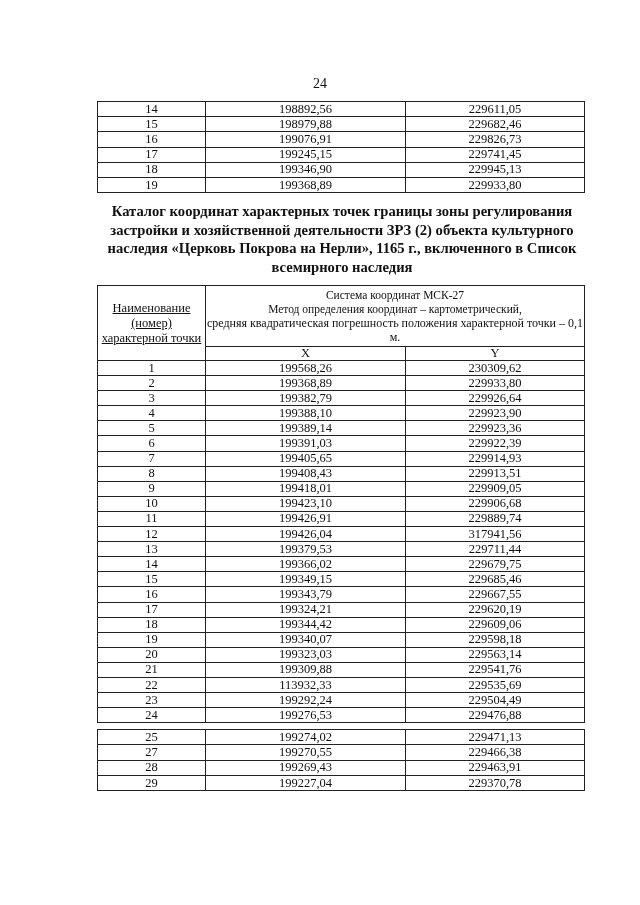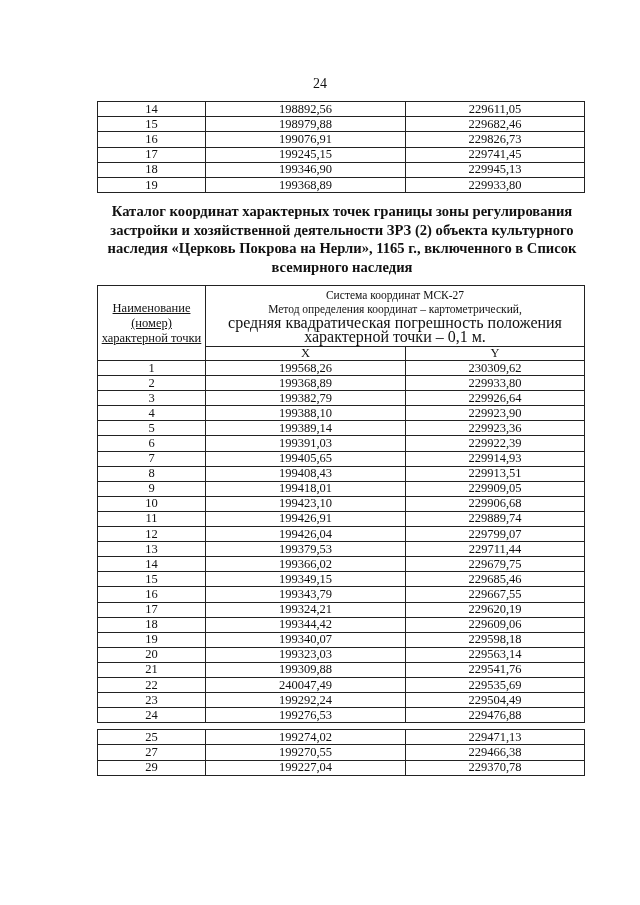--- a/index.html
+++ b/index.html
@@ -91,21 +91,21 @@
       <col class="c1">
       <col class="c2">
       <col class="c3">
     </colgroup>
   <thead>
     <tr>
       <th class="name-head" rowspan="2">Наименование (номер) характерной точки</th>
       <th class="sys-head" colspan="2">
         <div>Система координат МСК-27</div>
         <div>Метод определения координат – картометрический,</div>
-        <div style="font-size:16px;">средняя квадратическая погрешность положения характерной точки – 0,1 м.</div>
+        <div style="font-size:12px;">средняя квадратическая погрешность положения характерной точки – 0,1 м.</div>
       </th>
     </tr>
     <tr>
       <th class="axis-head">X</th>
       <th class="axis-head">Y</th>
     </tr>
   </thead>
   <tbody id="main-body">
       <tr>
         <td>1</td>
@@ -158,21 +158,21 @@
         <td>229906,68</td>
       </tr>
       <tr>
         <td>11</td>
         <td>199426,91</td>
         <td>229889,74</td>
       </tr>
       <tr>
         <td>12</td>
         <td>199426,04</td>
-        <td>229799,07</td>
+        <td>317941,56</td>
       </tr>
       <tr>
         <td>13</td>
         <td>199379,53</td>
         <td>229711,44</td>
       </tr>
       <tr>
         <td>14</td>
         <td>199366,02</td>
         <td>229679,75</td>
@@ -207,21 +207,21 @@
         <td>199323,03</td>
         <td>229563,14</td>
       </tr>
       <tr>
         <td>21</td>
         <td>199309,88</td>
         <td>229541,76</td>
       </tr>
       <tr>
         <td>22</td>
-        <td>240047,49</td>
+        <td>113932,33</td>
         <td>229535,69</td>
       </tr>
       <tr>
         <td>23</td>
         <td>199292,24</td>
         <td>229504,49</td>
       </tr>
       <tr>
         <td>24</td>
         <td>199276,53</td>
@@ -241,18 +241,23 @@
         <td>25</td>
         <td>199274,02</td>
         <td>229471,13</td>
       </tr>
       <tr>
         <td>27</td>
         <td>199270,55</td>
         <td>229466,38</td>
       </tr>
       <tr>
+        <td>28</td>
+        <td>199269,43</td>
+        <td>229463,91</td>
+      </tr>
+      <tr>
         <td>29</td>
         <td>199227,04</td>
         <td>229370,78</td>
       </tr>
     </tbody>
 </table>
 
 </body></html>

